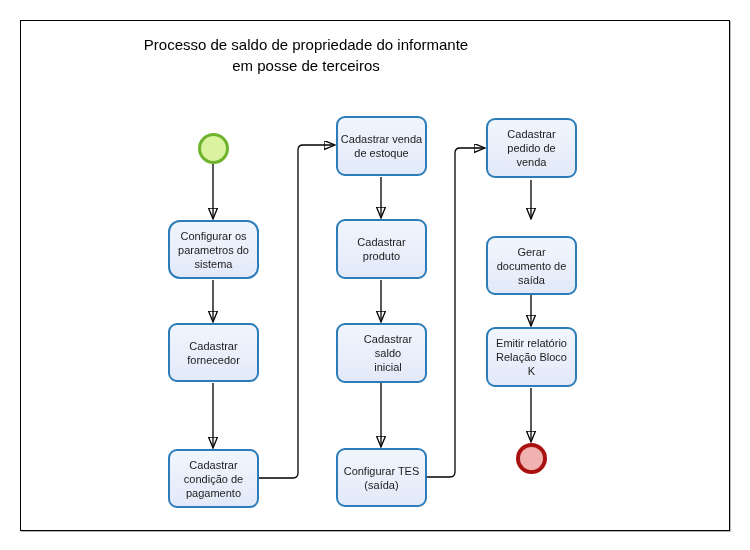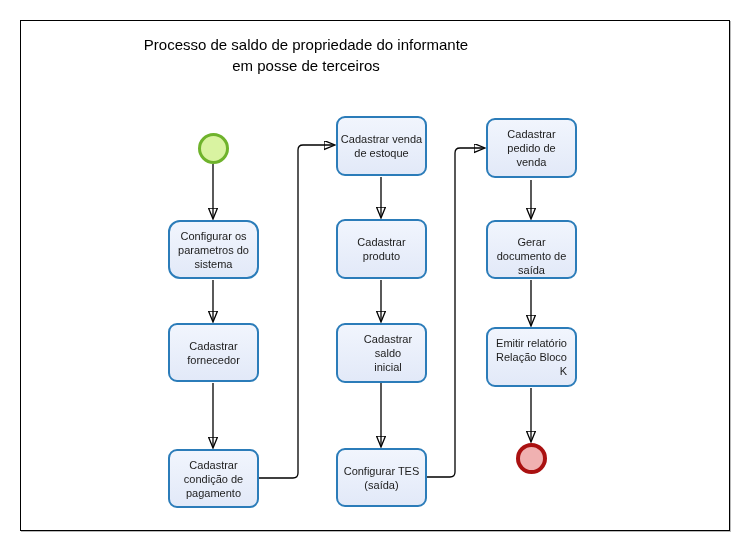--- a/index.html
+++ b/index.html
@@ -150,27 +150,27 @@
     <span class="label">Configurar TES
 (saída)</span>
   </div>
 
   <div class="task-box" style="left:486px; top:118px; height:60px;">
     <span class="label">Cadastrar
 pedido de
 venda</span>
   </div>
 
-  <div class="task-box" style="left:486px; top:220px;align-items:flex-end;">
+  <div class="task-box" style="left:486px; top:236px;">
     <span class="label">Gerar
 documento de
 saída</span>
   </div>
 
-  <div class="task-box" style="left:486px; top:327px; height:60px;text-align:right;">
+  <div class="task-box" style="left:486px; top:327px; height:60px;">
     <span class="label">Emitir relatório
 Relação Bloco
 K</span>
   </div>
 
   <div class="event-circle event-end" style="left:516px; top:443px;"></div>
 
 </div>
 
 </body></html>

